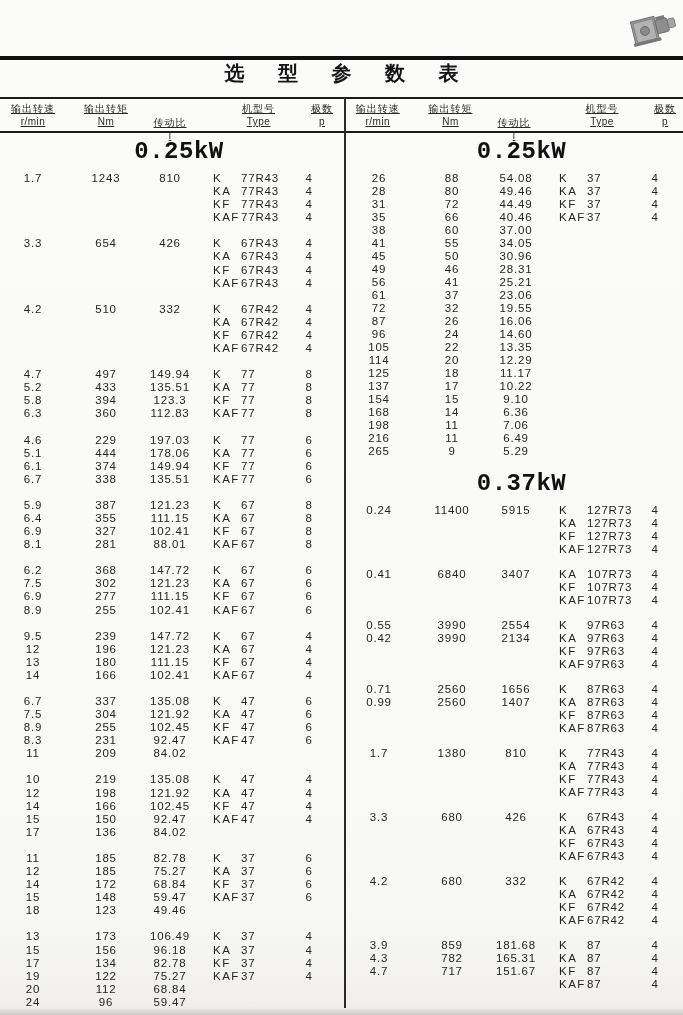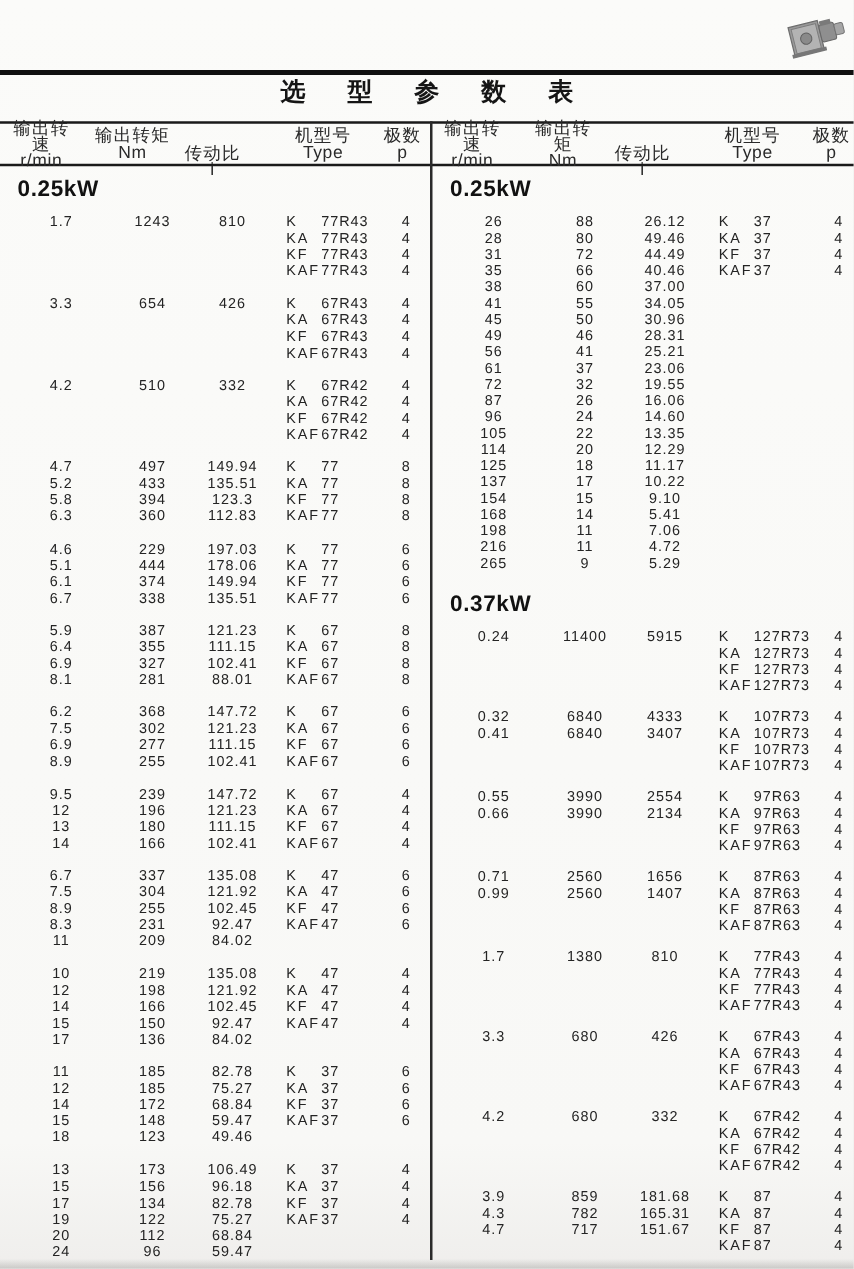--- a/index.html
+++ b/index.html
@@ -24,39 +24,40 @@
   }
   
   .header-band{
     position:absolute;top:97px;left:0;width:683px;height:36px;
     border-top:2px solid #1a1a1a;border-bottom:2px solid #1a1a1a;
     box-sizing:border-box;display:flex;
   }
   .header-half{display:flex;align-items:center;height:100%;}
   .header-half.left{width:345px;}
   .header-half.right{width:338px;}
-  .hcell{display:inline-block;font-size:14px;line-height:13px;text-align:center;color:#2a2a2a;letter-spacing:1px;}
+  .hcell{display:inline-block;font-size:10px;line-height:13px;text-align:center;color:#2a2a2a;letter-spacing:1px;text-decoration:underline;}
   .hcell .unit{letter-spacing:0.5px;}
   .h-speed {width:50px;margin-left:8px;}
   .h-torque{width:60px;margin-left:18px;}
   .h-ratio {width:60px;margin-left:4px;margin-top:28px;}
   .h-type  {width:91px;margin-left:13px;}
   .h-poles {width:36px;}
   .vdivider{position:absolute;top:97px;left:344px;width:2px;height:911px;background:#2a2a2a;}
   
   .col{position:absolute;top:138px;font-size:11.5px;letter-spacing:0.8px;color:#242424;}
   .col-left{left:0;width:344px;}
   .col-right{left:346px;width:337px;}
   .sec-heading{
-    font-size:18px;font-weight:800;letter-spacing:0.5px;color:#111;
+    font-size:24px;font-weight:800;letter-spacing:0.5px;color:#111;
     margin:0 0 7px 14px;line-height:27px;
-    font-family:Liberation Sans, sans-serif;
+    font-family:Liberation Mono, monospace;
+    text-align:center;
   }
   .sec-heading:not(:first-child){margin-top:9px;}
-  .row-group{margin-bottom:13px;padding-left:16px;}
+  .row-group{margin-bottom:13px;}
   .col-right .row-group{margin-bottom:12px;}
   .t-row{line-height:13.1px;height:13.1px;white-space:nowrap;}
   .col-right .t-row{line-height:13.0px;height:13.0px;}
   .t-row span{display:inline-block;vertical-align:top;}
   .c-speed {width:50px;margin-left:8px;text-align:center;}
   .c-torque{width:60px;margin-left:18px;text-align:center;}
   .c-ratio {width:60px;margin-left:4px;text-align:center;}
   .c-prefix{width:27px;margin-left:13px;text-align:left;letter-spacing:1.5px;}
   .c-model {width:50px;margin-left:1px;text-align:left;}
   .c-poles {width:36px;text-align:center;}
@@ -179,59 +180,58 @@
         <div class="t-row"><span class="c-speed">15</span><span class="c-torque">156</span><span class="c-ratio">96.18</span><span class="c-prefix">KA</span><span class="c-model">37</span><span class="c-poles">4</span></div>
         <div class="t-row"><span class="c-speed">17</span><span class="c-torque">134</span><span class="c-ratio">82.78</span><span class="c-prefix">KF</span><span class="c-model">37</span><span class="c-poles">4</span></div>
         <div class="t-row"><span class="c-speed">19</span><span class="c-torque">122</span><span class="c-ratio">75.27</span><span class="c-prefix">KAF</span><span class="c-model">37</span><span class="c-poles">4</span></div>
         <div class="t-row"><span class="c-speed">20</span><span class="c-torque">112</span><span class="c-ratio">68.84</span><span class="c-prefix"></span><span class="c-model"></span><span class="c-poles"></span></div>
         <div class="t-row"><span class="c-speed">24</span><span class="c-torque">96</span><span class="c-ratio">59.47</span><span class="c-prefix"></span><span class="c-model"></span><span class="c-poles"></span></div>
       </div>
     </div>
   <div class="col col-right" id="col-right">
       <div class="sec-heading">0.25kW</div>
       <div class="row-group">
-        <div class="t-row"><span class="c-speed">26</span><span class="c-torque">88</span><span class="c-ratio">26.12</span><span class="c-prefix">K</span><span class="c-model">37</span><span class="c-poles">4</span></div>
+        <div class="t-row"><span class="c-speed">26</span><span class="c-torque">88</span><span class="c-ratio">54.08</span><span class="c-prefix">K</span><span class="c-model">37</span><span class="c-poles">4</span></div>
         <div class="t-row"><span class="c-speed">28</span><span class="c-torque">80</span><span class="c-ratio">49.46</span><span class="c-prefix">KA</span><span class="c-model">37</span><span class="c-poles">4</span></div>
         <div class="t-row"><span class="c-speed">31</span><span class="c-torque">72</span><span class="c-ratio">44.49</span><span class="c-prefix">KF</span><span class="c-model">37</span><span class="c-poles">4</span></div>
         <div class="t-row"><span class="c-speed">35</span><span class="c-torque">66</span><span class="c-ratio">40.46</span><span class="c-prefix">KAF</span><span class="c-model">37</span><span class="c-poles">4</span></div>
         <div class="t-row"><span class="c-speed">38</span><span class="c-torque">60</span><span class="c-ratio">37.00</span><span class="c-prefix"></span><span class="c-model"></span><span class="c-poles"></span></div>
         <div class="t-row"><span class="c-speed">41</span><span class="c-torque">55</span><span class="c-ratio">34.05</span><span class="c-prefix"></span><span class="c-model"></span><span class="c-poles"></span></div>
         <div class="t-row"><span class="c-speed">45</span><span class="c-torque">50</span><span class="c-ratio">30.96</span><span class="c-prefix"></span><span class="c-model"></span><span class="c-poles"></span></div>
         <div class="t-row"><span class="c-speed">49</span><span class="c-torque">46</span><span class="c-ratio">28.31</span><span class="c-prefix"></span><span class="c-model"></span><span class="c-poles"></span></div>
         <div class="t-row"><span class="c-speed">56</span><span class="c-torque">41</span><span class="c-ratio">25.21</span><span class="c-prefix"></span><span class="c-model"></span><span class="c-poles"></span></div>
         <div class="t-row"><span class="c-speed">61</span><span class="c-torque">37</span><span class="c-ratio">23.06</span><span class="c-prefix"></span><span class="c-model"></span><span class="c-poles"></span></div>
         <div class="t-row"><span class="c-speed">72</span><span class="c-torque">32</span><span class="c-ratio">19.55</span><span class="c-prefix"></span><span class="c-model"></span><span class="c-poles"></span></div>
         <div class="t-row"><span class="c-speed">87</span><span class="c-torque">26</span><span class="c-ratio">16.06</span><span class="c-prefix"></span><span class="c-model"></span><span class="c-poles"></span></div>
         <div class="t-row"><span class="c-speed">96</span><span class="c-torque">24</span><span class="c-ratio">14.60</span><span class="c-prefix"></span><span class="c-model"></span><span class="c-poles"></span></div>
         <div class="t-row"><span class="c-speed">105</span><span class="c-torque">22</span><span class="c-ratio">13.35</span><span class="c-prefix"></span><span class="c-model"></span><span class="c-poles"></span></div>
         <div class="t-row"><span class="c-speed">114</span><span class="c-torque">20</span><span class="c-ratio">12.29</span><span class="c-prefix"></span><span class="c-model"></span><span class="c-poles"></span></div>
         <div class="t-row"><span class="c-speed">125</span><span class="c-torque">18</span><span class="c-ratio">11.17</span><span class="c-prefix"></span><span class="c-model"></span><span class="c-poles"></span></div>
         <div class="t-row"><span class="c-speed">137</span><span class="c-torque">17</span><span class="c-ratio">10.22</span><span class="c-prefix"></span><span class="c-model"></span><span class="c-poles"></span></div>
         <div class="t-row"><span class="c-speed">154</span><span class="c-torque">15</span><span class="c-ratio">9.10</span><span class="c-prefix"></span><span class="c-model"></span><span class="c-poles"></span></div>
-        <div class="t-row"><span class="c-speed">168</span><span class="c-torque">14</span><span class="c-ratio">5.41</span><span class="c-prefix"></span><span class="c-model"></span><span class="c-poles"></span></div>
+        <div class="t-row"><span class="c-speed">168</span><span class="c-torque">14</span><span class="c-ratio">6.36</span><span class="c-prefix"></span><span class="c-model"></span><span class="c-poles"></span></div>
         <div class="t-row"><span class="c-speed">198</span><span class="c-torque">11</span><span class="c-ratio">7.06</span><span class="c-prefix"></span><span class="c-model"></span><span class="c-poles"></span></div>
-        <div class="t-row"><span class="c-speed">216</span><span class="c-torque">11</span><span class="c-ratio">4.72</span><span class="c-prefix"></span><span class="c-model"></span><span class="c-poles"></span></div>
+        <div class="t-row"><span class="c-speed">216</span><span class="c-torque">11</span><span class="c-ratio">6.49</span><span class="c-prefix"></span><span class="c-model"></span><span class="c-poles"></span></div>
         <div class="t-row"><span class="c-speed">265</span><span class="c-torque">9</span><span class="c-ratio">5.29</span><span class="c-prefix"></span><span class="c-model"></span><span class="c-poles"></span></div>
       </div>
       <div class="sec-heading">0.37kW</div>
       <div class="row-group">
         <div class="t-row"><span class="c-speed">0.24</span><span class="c-torque">11400</span><span class="c-ratio">5915</span><span class="c-prefix">K</span><span class="c-model">127R73</span><span class="c-poles">4</span></div>
         <div class="t-row"><span class="c-speed"></span><span class="c-torque"></span><span class="c-ratio"></span><span class="c-prefix">KA</span><span class="c-model">127R73</span><span class="c-poles">4</span></div>
         <div class="t-row"><span class="c-speed"></span><span class="c-torque"></span><span class="c-ratio"></span><span class="c-prefix">KF</span><span class="c-model">127R73</span><span class="c-poles">4</span></div>
         <div class="t-row"><span class="c-speed"></span><span class="c-torque"></span><span class="c-ratio"></span><span class="c-prefix">KAF</span><span class="c-model">127R73</span><span class="c-poles">4</span></div>
       </div>
       <div class="row-group">
-        <div class="t-row"><span class="c-speed">0.32</span><span class="c-torque">6840</span><span class="c-ratio">4333</span><span class="c-prefix">K</span><span class="c-model">107R73</span><span class="c-poles">4</span></div>
         <div class="t-row"><span class="c-speed">0.41</span><span class="c-torque">6840</span><span class="c-ratio">3407</span><span class="c-prefix">KA</span><span class="c-model">107R73</span><span class="c-poles">4</span></div>
         <div class="t-row"><span class="c-speed"></span><span class="c-torque"></span><span class="c-ratio"></span><span class="c-prefix">KF</span><span class="c-model">107R73</span><span class="c-poles">4</span></div>
         <div class="t-row"><span class="c-speed"></span><span class="c-torque"></span><span class="c-ratio"></span><span class="c-prefix">KAF</span><span class="c-model">107R73</span><span class="c-poles">4</span></div>
       </div>
       <div class="row-group">
         <div class="t-row"><span class="c-speed">0.55</span><span class="c-torque">3990</span><span class="c-ratio">2554</span><span class="c-prefix">K</span><span class="c-model">97R63</span><span class="c-poles">4</span></div>
-        <div class="t-row"><span class="c-speed">0.66</span><span class="c-torque">3990</span><span class="c-ratio">2134</span><span class="c-prefix">KA</span><span class="c-model">97R63</span><span class="c-poles">4</span></div>
+        <div class="t-row"><span class="c-speed">0.42</span><span class="c-torque">3990</span><span class="c-ratio">2134</span><span class="c-prefix">KA</span><span class="c-model">97R63</span><span class="c-poles">4</span></div>
         <div class="t-row"><span class="c-speed"></span><span class="c-torque"></span><span class="c-ratio"></span><span class="c-prefix">KF</span><span class="c-model">97R63</span><span class="c-poles">4</span></div>
         <div class="t-row"><span class="c-speed"></span><span class="c-torque"></span><span class="c-ratio"></span><span class="c-prefix">KAF</span><span class="c-model">97R63</span><span class="c-poles">4</span></div>
       </div>
       <div class="row-group">
         <div class="t-row"><span class="c-speed">0.71</span><span class="c-torque">2560</span><span class="c-ratio">1656</span><span class="c-prefix">K</span><span class="c-model">87R63</span><span class="c-poles">4</span></div>
         <div class="t-row"><span class="c-speed">0.99</span><span class="c-torque">2560</span><span class="c-ratio">1407</span><span class="c-prefix">KA</span><span class="c-model">87R63</span><span class="c-poles">4</span></div>
         <div class="t-row"><span class="c-speed"></span><span class="c-torque"></span><span class="c-ratio"></span><span class="c-prefix">KF</span><span class="c-model">87R63</span><span class="c-poles">4</span></div>
         <div class="t-row"><span class="c-speed"></span><span class="c-torque"></span><span class="c-ratio"></span><span class="c-prefix">KAF</span><span class="c-model">87R63</span><span class="c-poles">4</span></div>
       </div>
       <div class="row-group">

